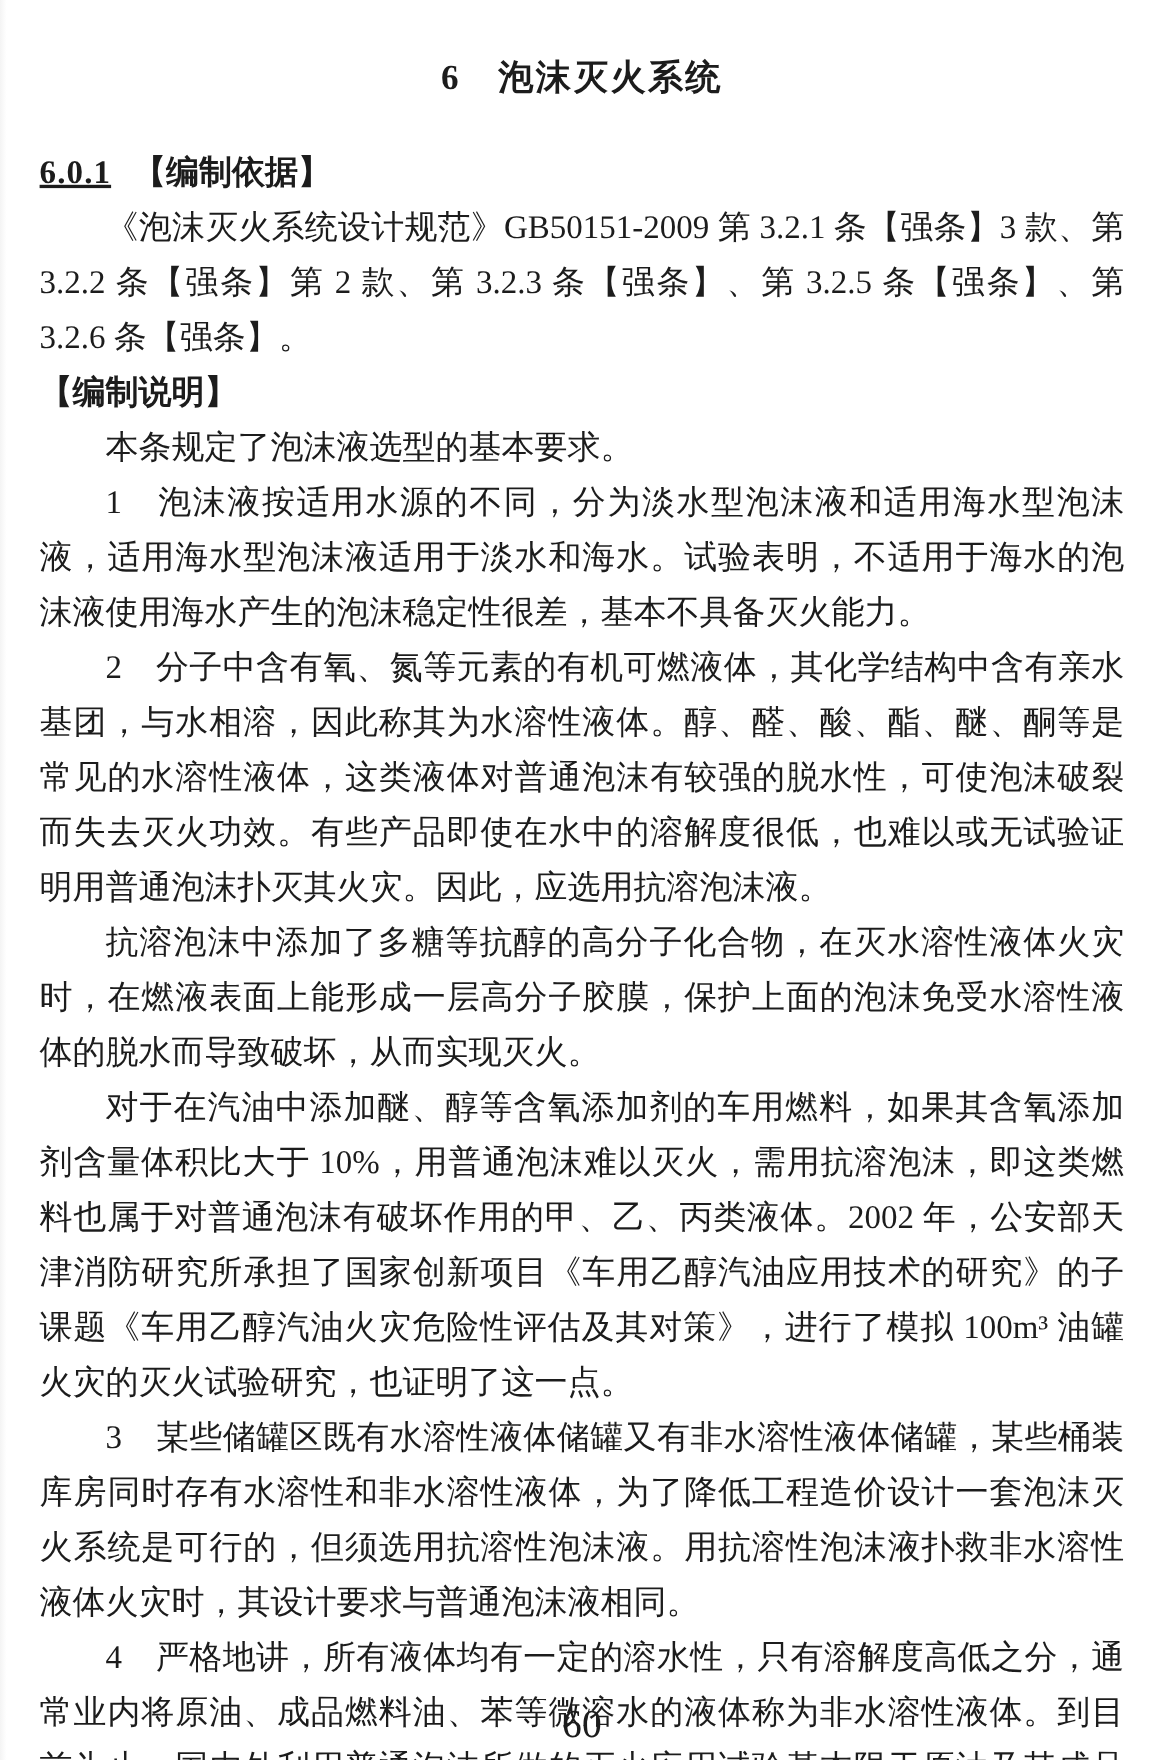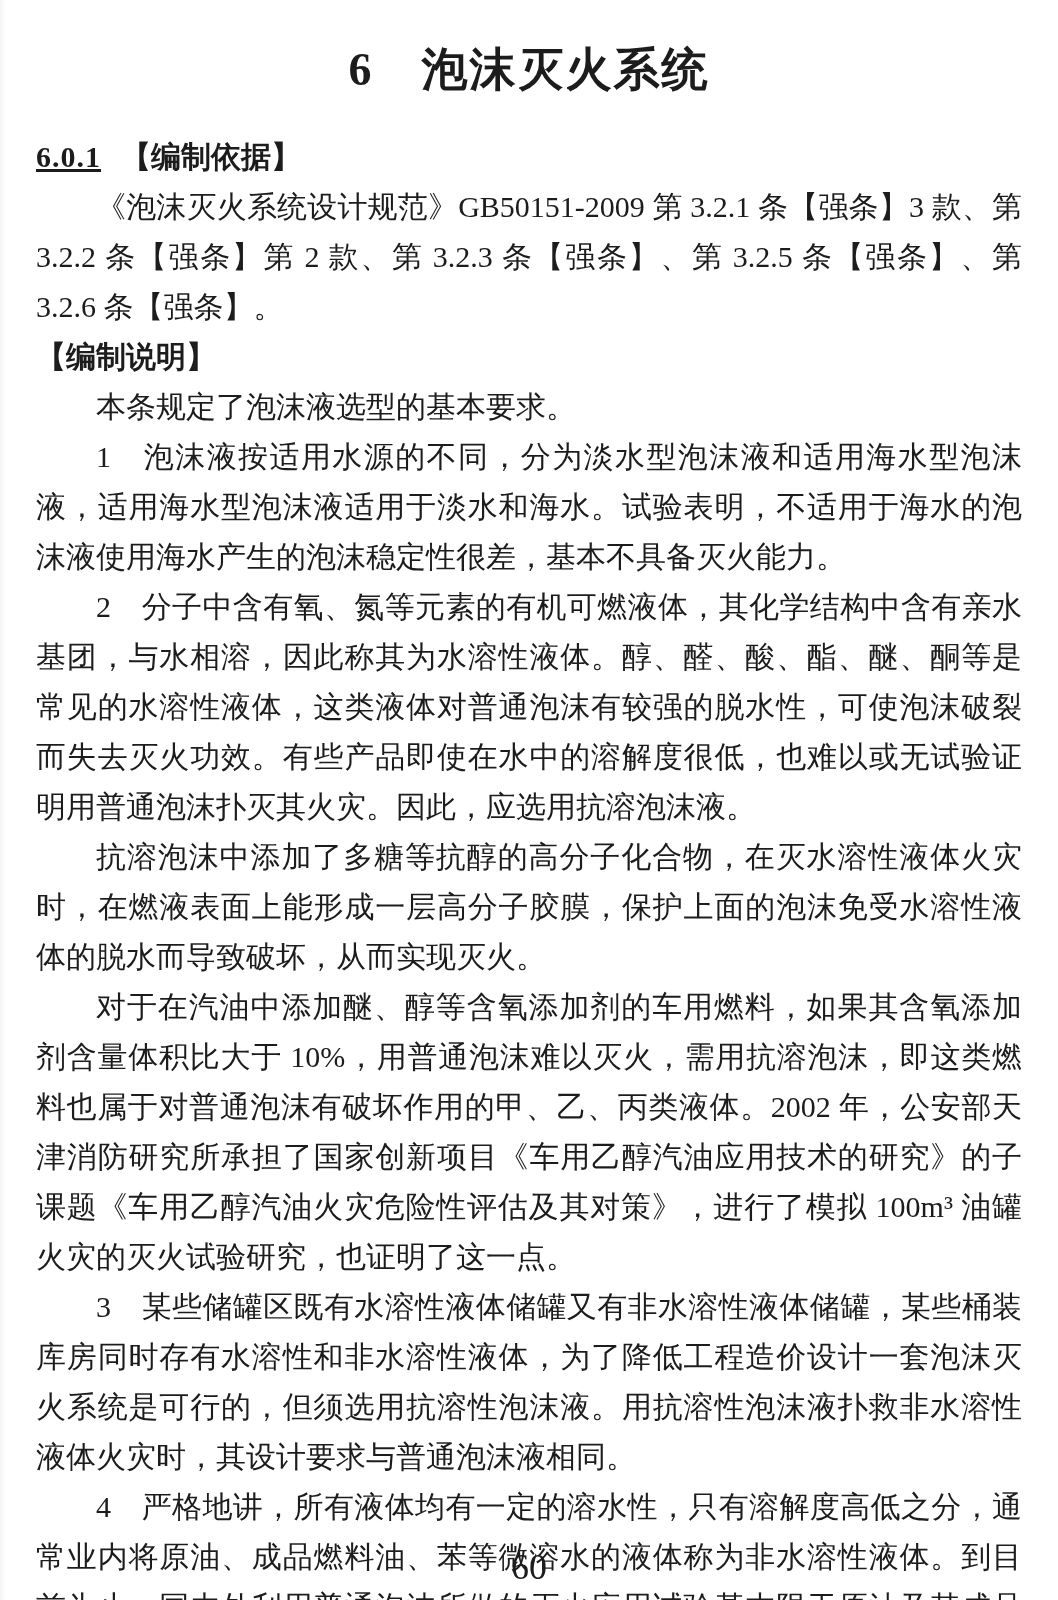--- a/index.html
+++ b/index.html
@@ -16,21 +16,21 @@
     position: absolute;
     inset: 0;
     background: linear-gradient(90deg, #f4f4f4 0px, #ffffff 6px);
   }
   .doc-title {
     position: absolute;
     top: 48px;
     left: 0;
     width: 100%;
     text-align: center;
-    font-size: 46px;
+    font-size: 32px;
     font-weight: bold;
     line-height: 44px;
     letter-spacing: 2px;
   }
   .content {
     position: absolute;
     top: 132px;
     left: 36px;
     width: 986px;
     font-size: 30px;

